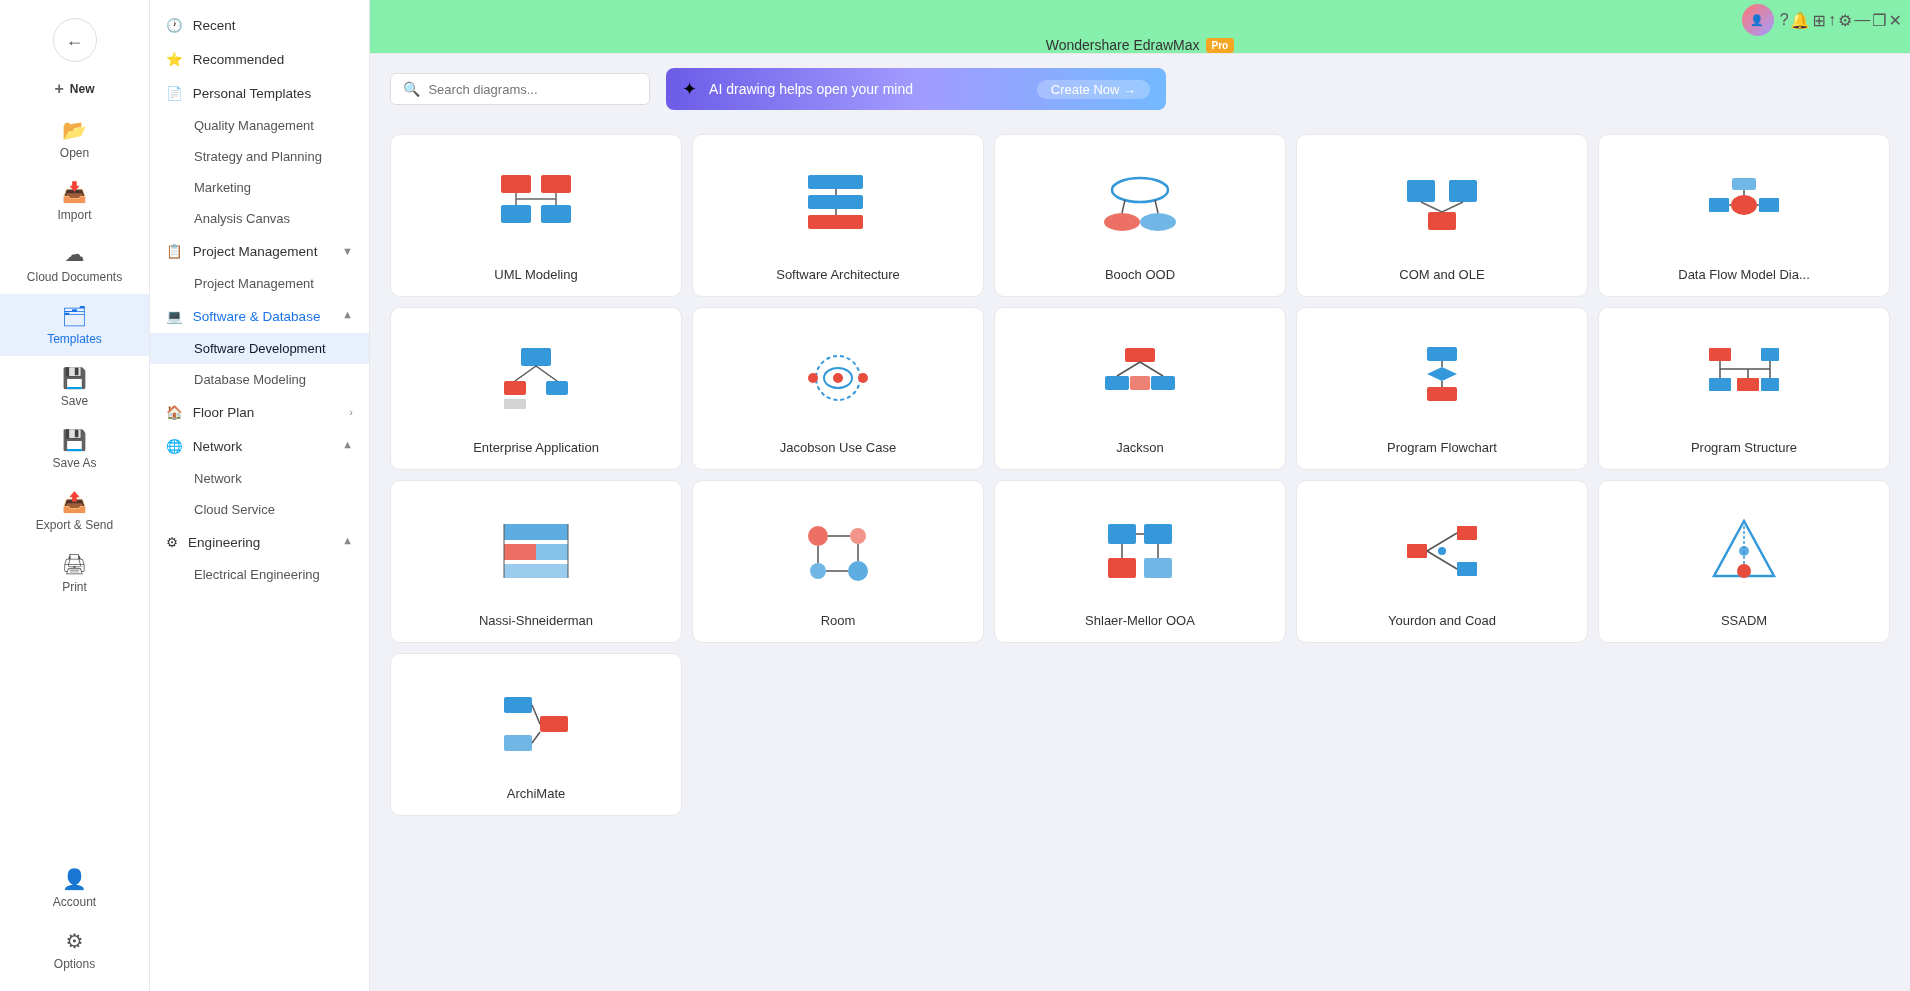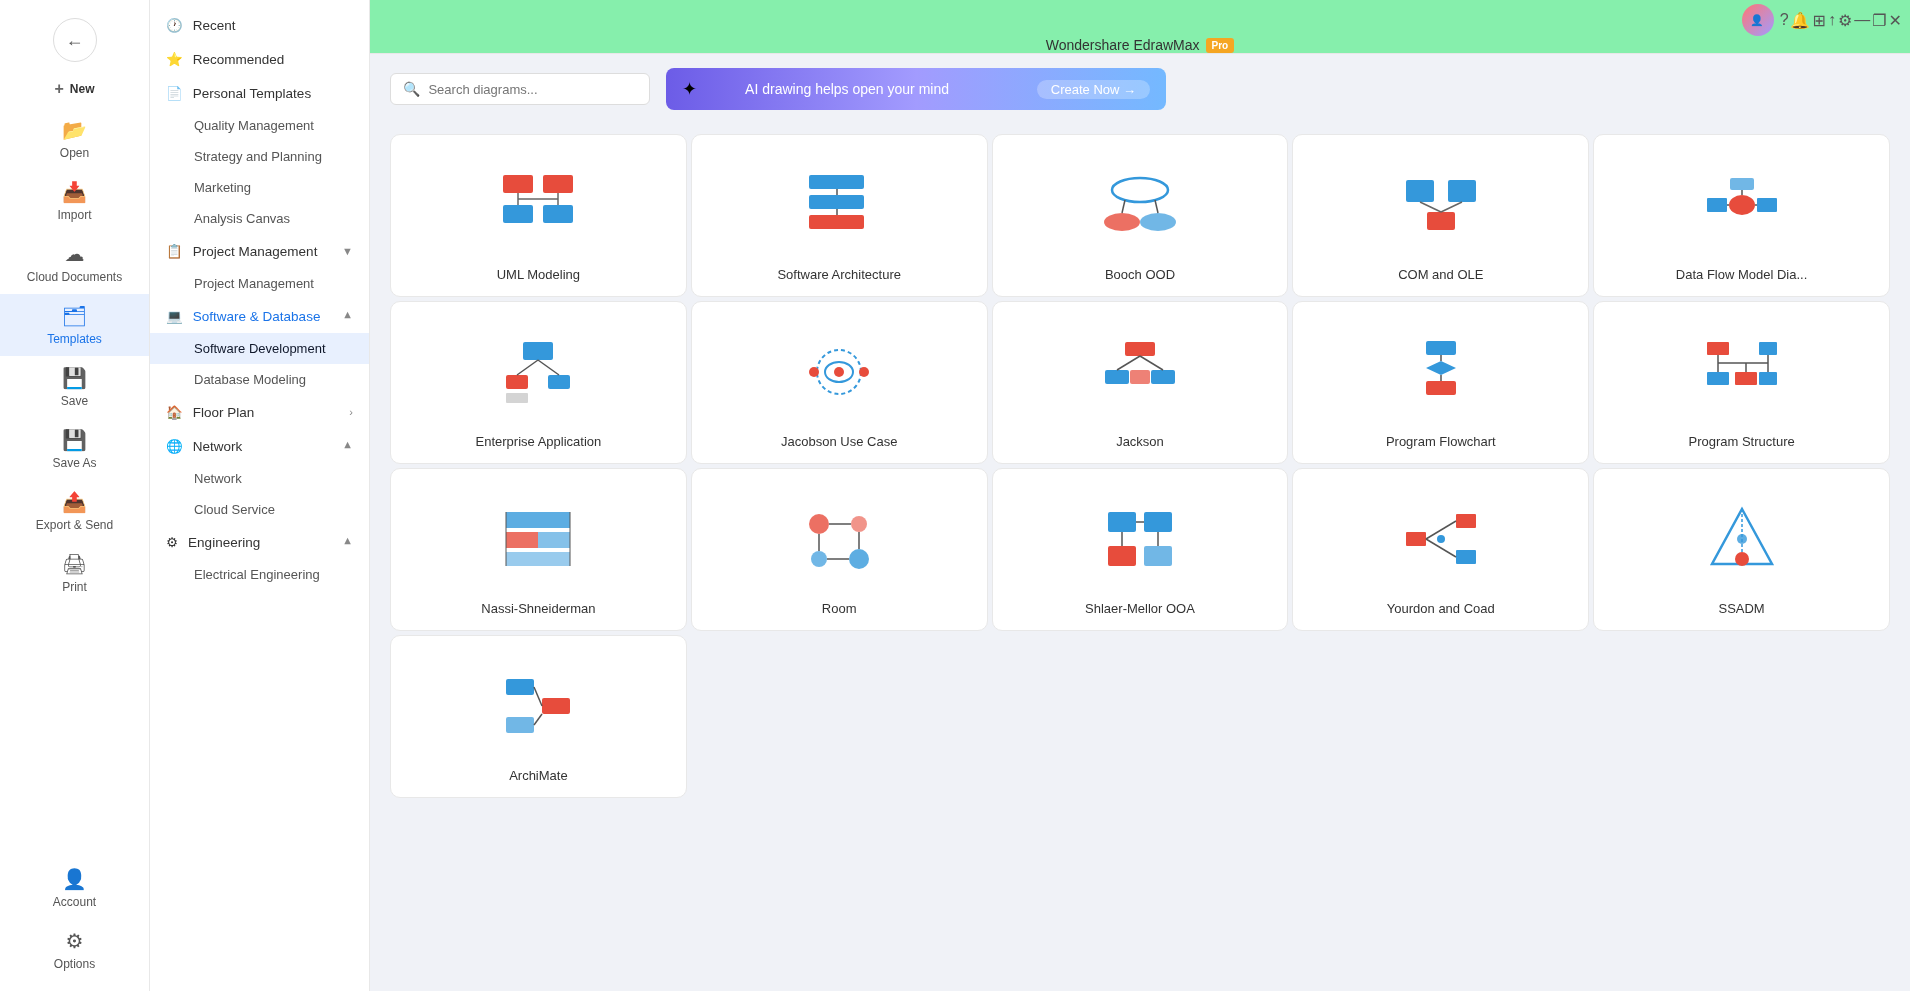--- a/index.html
+++ b/index.html
@@ -97,34 +97,34 @@
       border: none; outline: none; font-size: 13px; color: #4c1d95; width: 100%;
       background: transparent;
     }
     .search-icon { color: #888; font-size: 14px; }
 
     .ai-banner {
       flex: 1; max-width: 500px; background: linear-gradient(90deg, #6c5ce7, #a29bfe, #74b9ff);
       border-radius: 8px; display: flex; align-items: center; padding: 10px 16px;
       gap: 12px; cursor: pointer;
     }
-    .ai-banner-text { color: #fff; font-size: 14px; font-weight: 500; flex: 1; margin-left: 36px; }
+    .ai-banner-text { color: #fff; font-size: 14px; font-weight: 500; flex: 1; }
     .ai-banner-btn {
       background: rgba(255,255,255,0.25); color: #fff; border: none;
       padding: 2px 14px; border-radius: 20px; font-size: 13px; cursor: pointer;
       white-space: nowrap;
     }
     .ai-icon { font-size: 18px; }
 
     
     .templates-grid {
       flex: 1; overflow-y: auto; padding: 10px 20px 20px;
       display: grid;
       grid-template-columns: repeat(5, 1fr);
-      gap: 4px;
+      gap: 10px;
       align-content: start;
     }
     .templates-grid::-webkit-scrollbar { width: 6px; }
     .templates-grid::-webkit-scrollbar-thumb { background: #ccc; border-radius: 3px; }
 
     .template-card {
       background: #fff; border-radius: 10px; border: 1px solid #e8e8e8;
       display: flex; flex-direction: column; align-items: center;
       padding: 20px 10px 14px; cursor: pointer; transition: box-shadow 0.2s;
       min-height: 160px;

